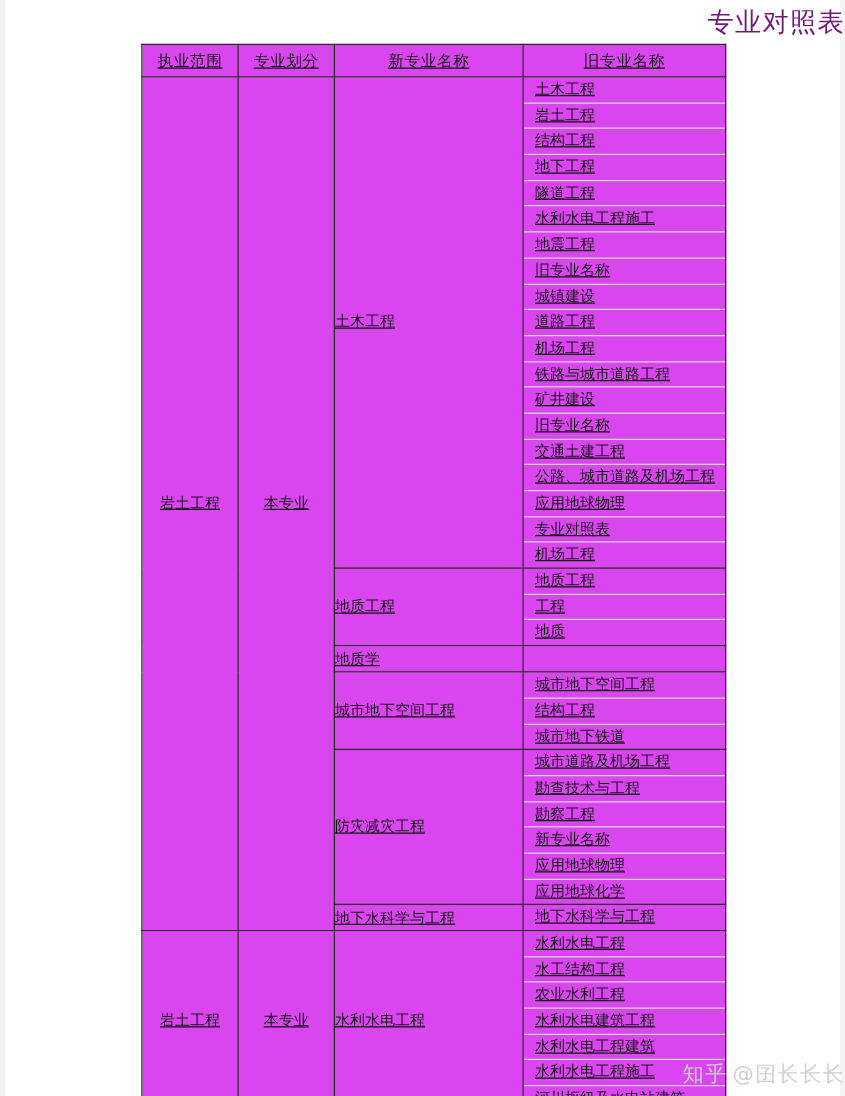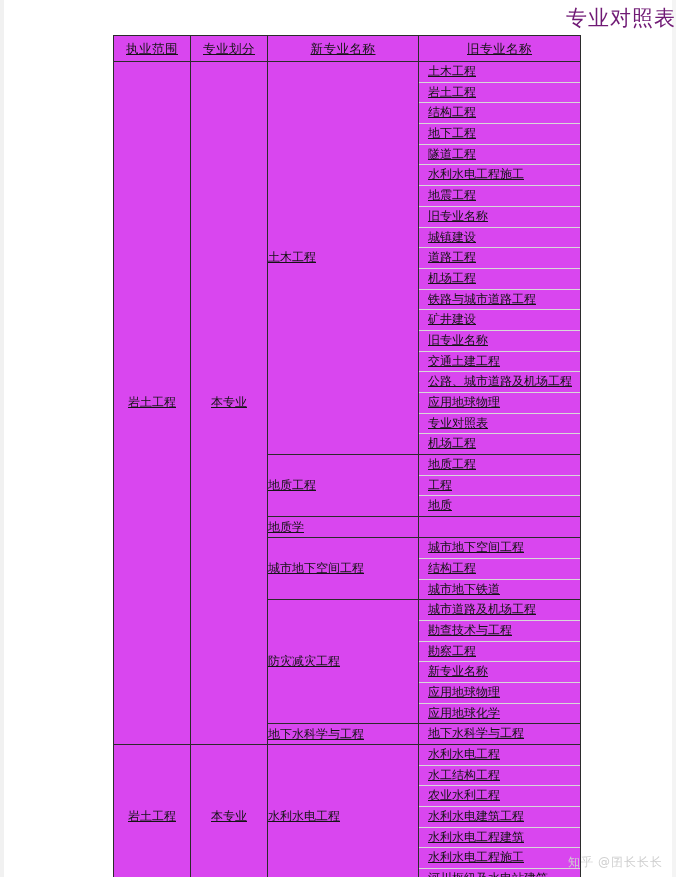--- a/index.html
+++ b/index.html
@@ -116,23 +116,23 @@
     border-top: 1px solid #d8d8d8;
   }
 
   td.empty-old {
     height: 20px;
   }
 
   
   .watermark {
     position: absolute;
-    right: 13px;
+    right: 0;
     bottom: 6px;
-    font-size: 12px;
+    font-size: 17px;
     color: #cfcfcf;
     letter-spacing: 1px;
     white-space: nowrap;
     pointer-events: none;
     user-select: none;
     margin-top: 23px;
   }
   .watermark .wm-logo { margin-right: 4px; }
 </style>
 </head>

